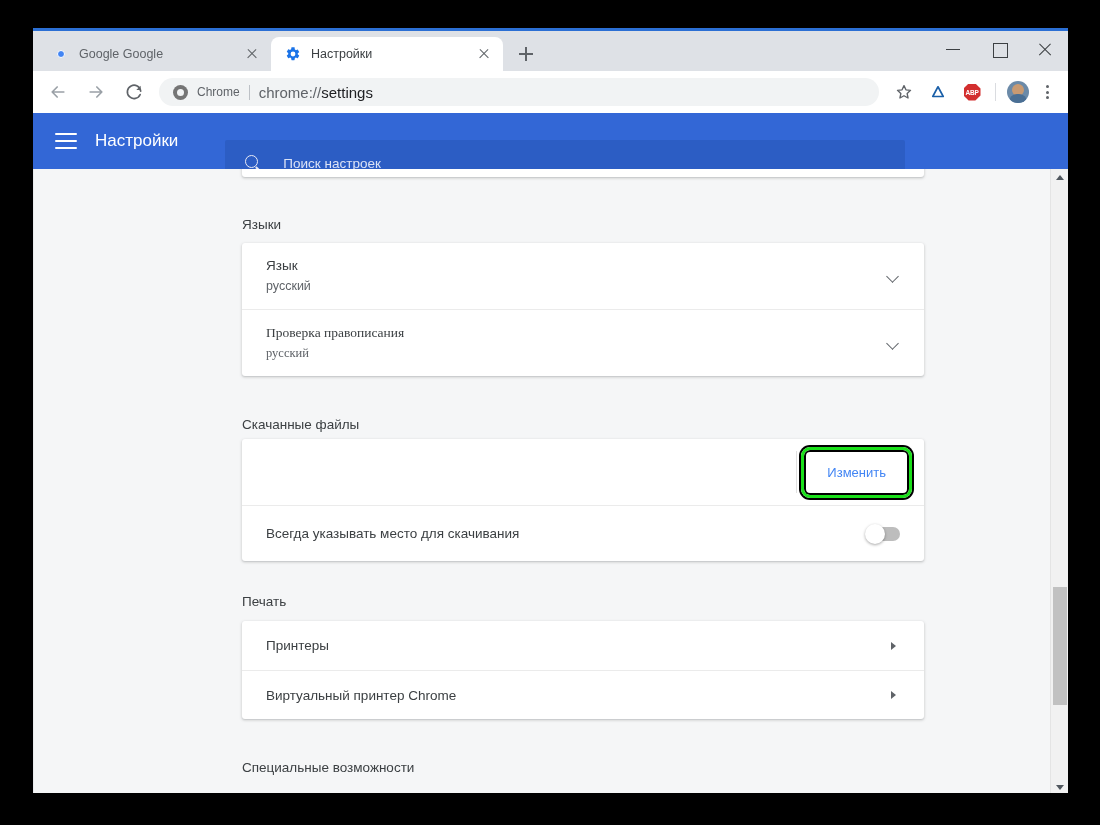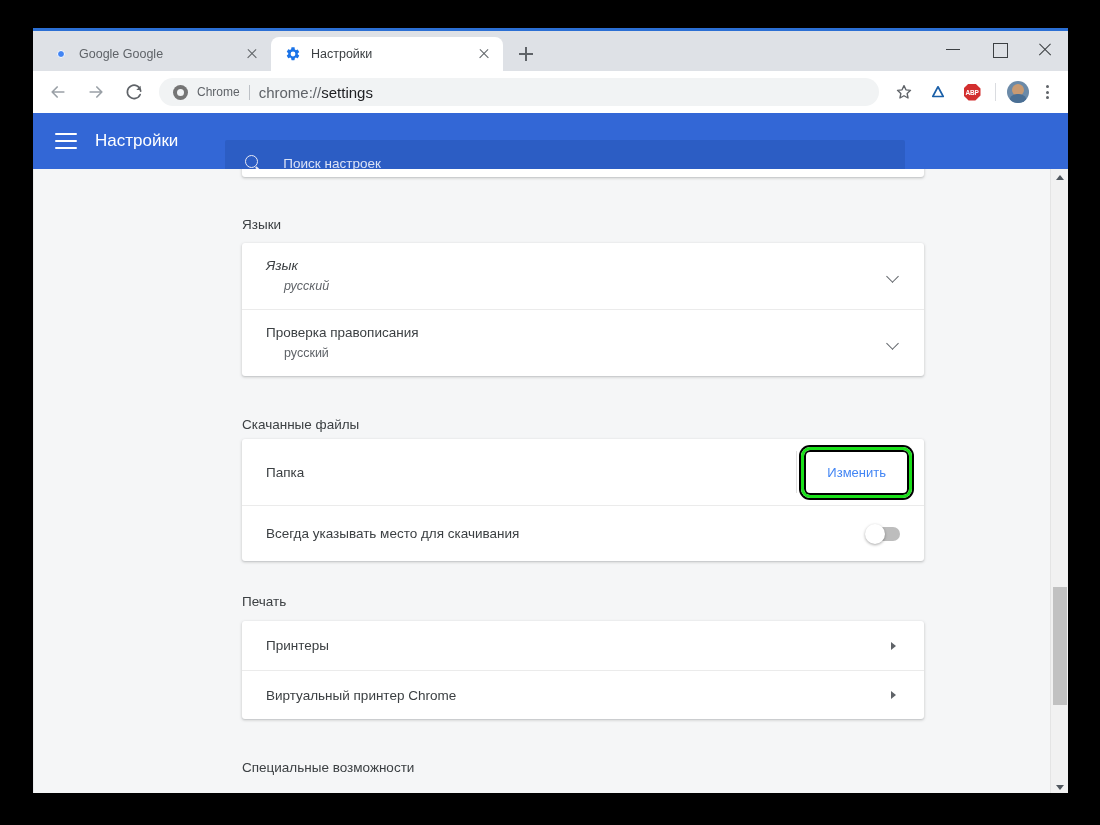--- a/index.html
+++ b/index.html
@@ -400,21 +400,20 @@
   .row-label {
     font-size: 13.5px;
     color: #3c4043;
     line-height: 19px;
   }
   .row-sub {
     font-size: 12.5px;
     color: #5f6368;
     line-height: 19px;
     margin-top: 2px;
-    margin-left: 18px;
   }
 
   .chev-down {
     width: 14px; height: 14px;
     position: relative;
     flex: 0 0 14px;
     cursor: pointer;
   }
   .chev-down::before {
     content: "";
@@ -641,41 +640,40 @@
       </div>
     </div>
 
     <div class="content-wrap">
       <div class="content-edge"></div>
 
       <div class="card" style="top:-22px;height:30px;"></div>
 
       <div class="sec-title" style="top:48px;text-align:center;">Языки</div>
       <div class="card" style="top:74px;">
-        <div class="row" style="height:66px;font-style:italic;">
+        <div class="row" style="height:66px;">
           <div class="row-text">
             <div class="row-label">Язык</div>
             <div class="row-sub">русский</div>
           </div>
           <span class="chev-down"></span>
         </div>
-        <div class="row" style="height:67px;">
+        <div class="row" style="height:67px;font-family:Liberation Serif, serif;">
           <div class="row-text">
             <div class="row-label">Проверка правописания</div>
             <div class="row-sub">русский</div>
           </div>
           <span class="chev-down"></span>
         </div>
       </div>
 
       <div class="sec-title" style="top:248px;">Скачанные файлы</div>
       <div class="card" style="top:270px;">
         <div class="row" style="height:66px;">
           <div class="row-text">
-            <div class="row-label">Папка</div>
           </div>
           <span class="vdiv"></span>
           <span class="change-btn-wrap">
             <button class="change-btn">Изменить</button>
             <span class="highlight-ring"></span>
           </span>
         </div>
         <div class="row" style="height:56px;">
           <div class="row-text">
             <div class="row-label">Всегда указывать место для скачивания</div>

